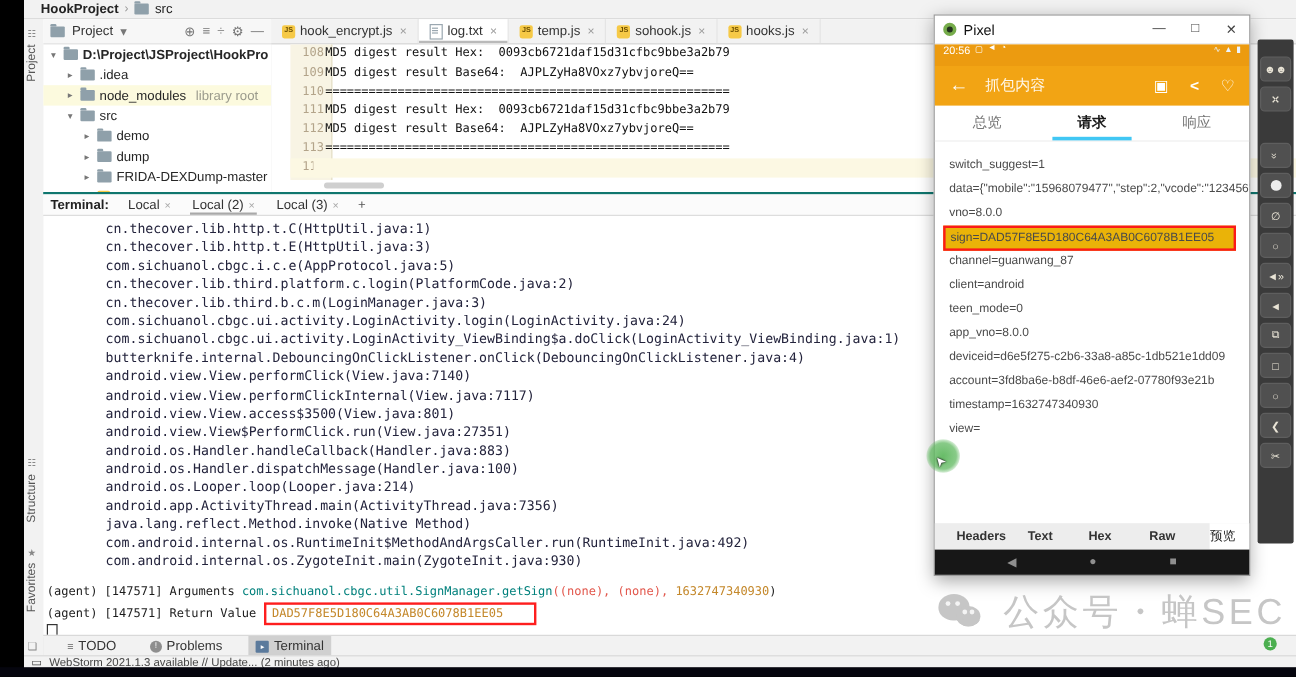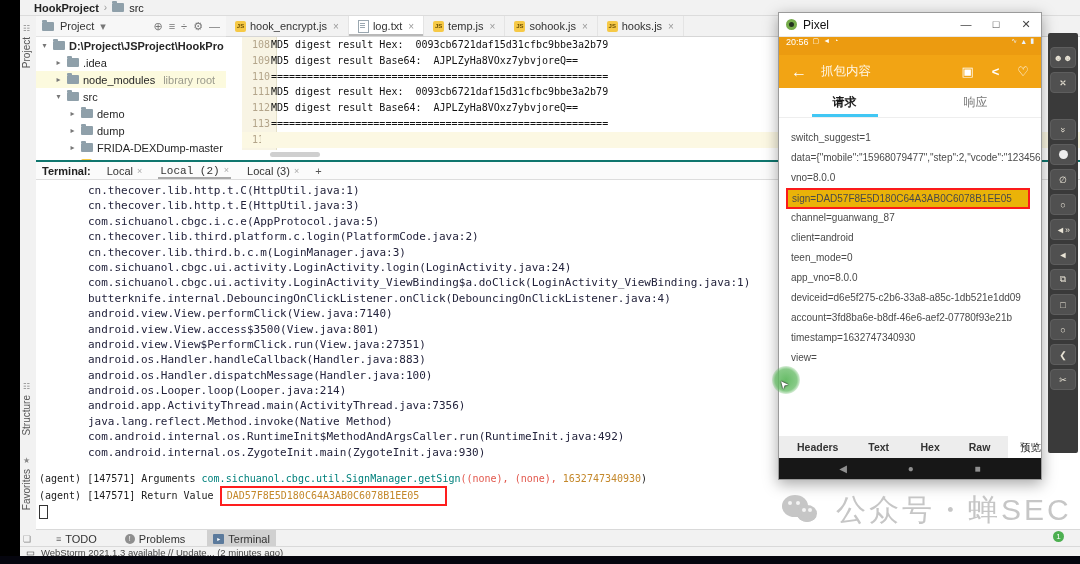--- a/index.html
+++ b/index.html
@@ -68,21 +68,21 @@
   .cur-line{background:#FCF8E3;}
   #hscroll{position:absolute;left:44px;bottom:3px;width:50px;height:5px;background:#CFCFCF;border-radius:3px;}
 
   
   #terminal{position:absolute;left:16px;top:160px;right:0;height:369px;background:#fff;
             border-top:2px solid #0f766e;}
   #term-tabs{height:17px;display:flex;align-items:center;gap:14px;padding-left:6px;
              border-bottom:1px solid #DDD;font-size:11px;color:#333;background:#FBFBFB;}
   #term-tabs .tlabel{font-weight:bold;color:#222;}
   .ttab{display:flex;align-items:center;gap:4px;height:100%;padding:0 2px;box-sizing:border-box;}
-  .ttab.active{box-shadow:inset 0 -2px 0 #A9A9A9;font-family:Liberation Mono, monospace;}
+  .ttab.active{box-shadow:inset 0 -2px 0 #A9A9A9;}
   .ttab .x{color:#AAA;font-size:9px;}
   #term-plus{color:#555;}
   #term-body{position:absolute;left:0;top:18px;right:0;bottom:0;overflow:hidden;padding-top:3px;}
   .t-line{height:15.4px;line-height:15.4px;font-size:11px;color:#23233C;white-space:pre;padding-left:52px;}
   .a-line{height:15.4px;line-height:15.4px;font-size:10px;color:#1B1B1B;white-space:pre;padding-left:3px;}
   .a-gap{height:11px;}
   .seg-method{color:#00807C;}
   .seg-red{color:#E2574C;text-align:right;}
   .seg-orange{color:#C4882B;}
   .retbox{display:inline-block;border:2px solid #FE1E1E;padding:0 26px 0 5px;color:#C4882B;}
@@ -131,21 +131,21 @@
   .ptab.active::after{content:"";position:absolute;left:50%;transform:translateX(-50%);
         bottom:0;width:66px;height:3px;background:#41C7F4;}
   #emu-params{position:absolute;left:0;top:104px;right:0;bottom:43px;overflow:hidden;
               padding:11px 0 0 12px;}
   .param{height:20px;line-height:20px;font-size:10px;color:#4A4A4A;white-space:nowrap;}
   .param.signbox{position:relative;}
   .param.signbox span{display:inline-block;line-height:15px;border:2.5px solid #FB1A1A;
         padding:1px 16px 1px 4px;margin-left:-5px;background:#eab308;}
   #emu-bottomtabs{position:absolute;left:0;right:0;bottom:21px;height:22px;background:#EDEDED;
                   display:flex;align-items:center;}
-  .btab{flex:1;text-align:right;font-size:10.5px;color:#333;font-weight:bold;height:100%;
+  .btab{flex:1;text-align:left;font-size:10.5px;color:#333;font-weight:bold;height:100%;
         line-height:22px;margin-left:18px;}
   .btab.active{background:#fff;font-weight:normal;color:#222;}
   #emu-nav{position:absolute;left:0;right:0;bottom:0;height:21px;background:#171717;
            display:flex;align-items:center;justify-content:space-around;padding:0 30px;}
   .navico{color:#8F8F8F;font-size:10px;}
 
   
   #emu-side{position:absolute;left:1048px;top:33px;width:30px;height:420px;background:#3A3A3A;
             border-radius:2px;display:flex;flex-direction:column;align-items:center;padding-top:14px;
             box-sizing:border-box;}
@@ -328,20 +328,21 @@
       <div id="term-body" class="mono">
         <div class="t-line">cn.thecover.lib.http.t.C(HttpUtil.java:1)</div>
         <div class="t-line">cn.thecover.lib.http.t.E(HttpUtil.java:3)</div>
         <div class="t-line">com.sichuanol.cbgc.i.c.e(AppProtocol.java:5)</div>
         <div class="t-line">cn.thecover.lib.third.platform.c.login(PlatformCode.java:2)</div>
         <div class="t-line">cn.thecover.lib.third.b.c.m(LoginManager.java:3)</div>
         <div class="t-line">com.sichuanol.cbgc.ui.activity.LoginActivity.login(LoginActivity.java:24)</div>
         <div class="t-line">com.sichuanol.cbgc.ui.activity.LoginActivity_ViewBinding$a.doClick(LoginActivity_ViewBinding.java:1)</div>
         <div class="t-line">butterknife.internal.DebouncingOnClickListener.onClick(DebouncingOnClickListener.java:4)</div>
         <div class="t-line">android.view.View.performClick(View.java:7140)</div>
+        <div class="t-line">android.view.View.performClickInternal(View.java:7117)</div>
         <div class="t-line">android.view.View.access$3500(View.java:801)</div>
         <div class="t-line">android.view.View$PerformClick.run(View.java:27351)</div>
         <div class="t-line">android.os.Handler.handleCallback(Handler.java:883)</div>
         <div class="t-line">android.os.Handler.dispatchMessage(Handler.java:100)</div>
         <div class="t-line">android.os.Looper.loop(Looper.java:214)</div>
         <div class="t-line">android.app.ActivityThread.main(ActivityThread.java:7356)</div>
         <div class="t-line">java.lang.reflect.Method.invoke(Native Method)</div>
         <div class="t-line">com.android.internal.os.RuntimeInit$MethodAndArgsCaller.run(RuntimeInit.java:492)</div>
         <div class="t-line">com.android.internal.os.ZygoteInit.main(ZygoteInit.java:930)</div>
         <div class="a-gap"></div>
@@ -397,20 +398,23 @@
     <div id="emu-appbar">
       <span>←</span>
       <span class="title">抓包内容</span>
       <span class="acts">
         <span>▣</span>
         <span class="share">&lt;</span>
         <span>♡</span>
       </span>
     </div>
     <div id="emu-tabs">
+      <div class="ptab">
+          <span>总览</span>
+        </div>
       <div class="ptab active">
           <span>请求</span>
         </div>
       <div class="ptab">
           <span>响应</span>
         </div>
     </div>
     <div id="emu-params">
       <div class="param">switch_suggest=1</div>
       <div class="param">data={"mobile":"15968079477","step":2,"vcode":"123456"}</div>

